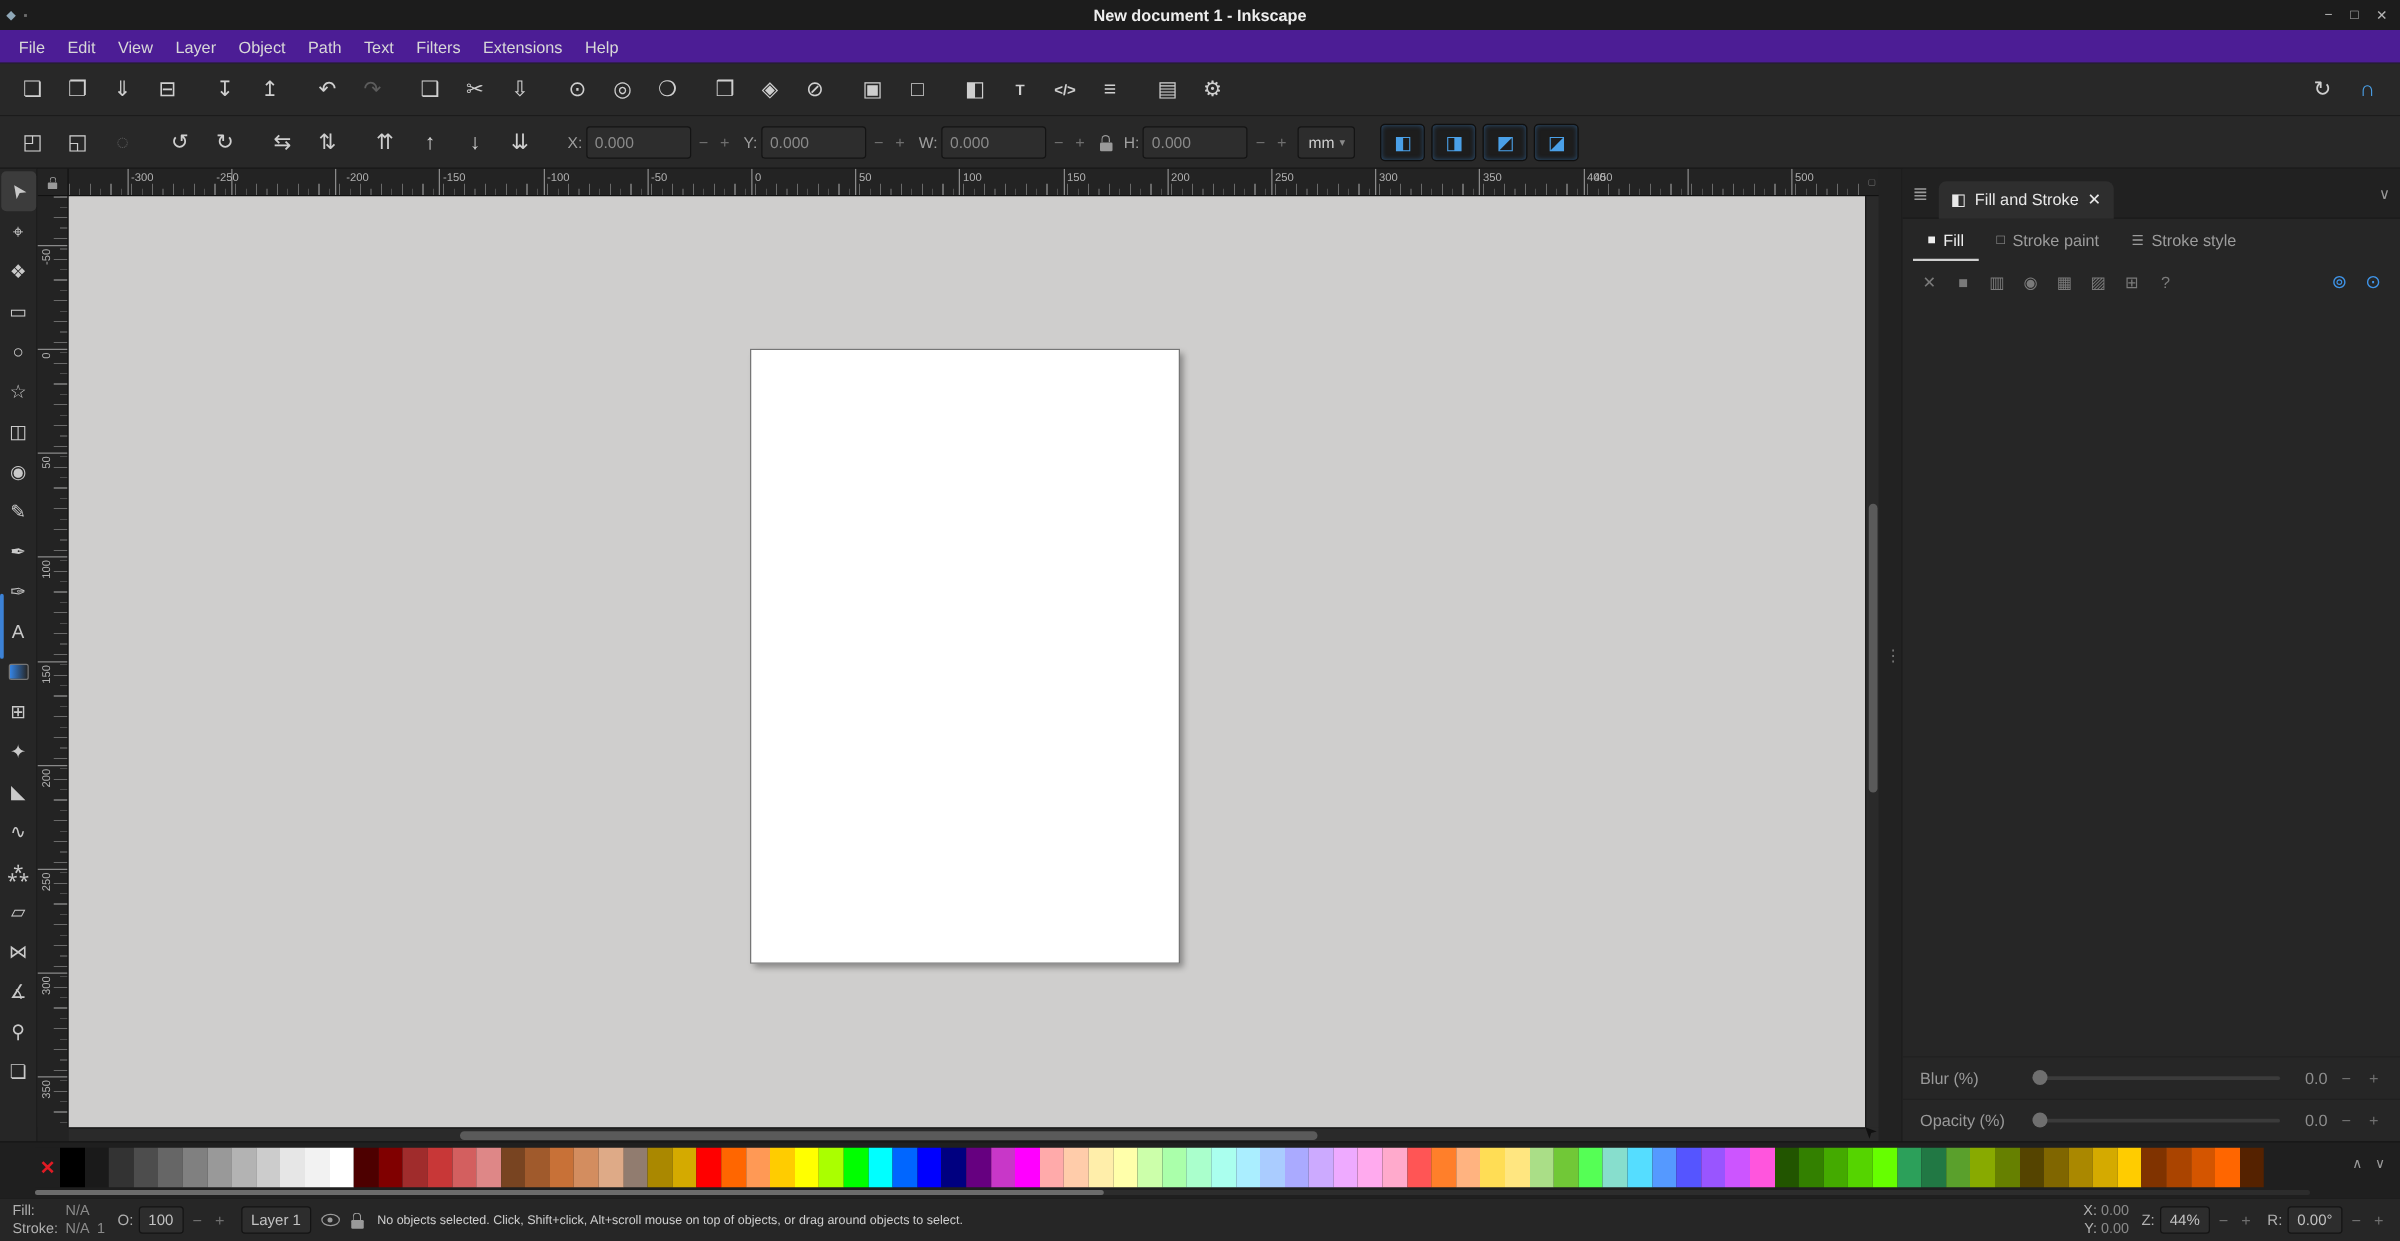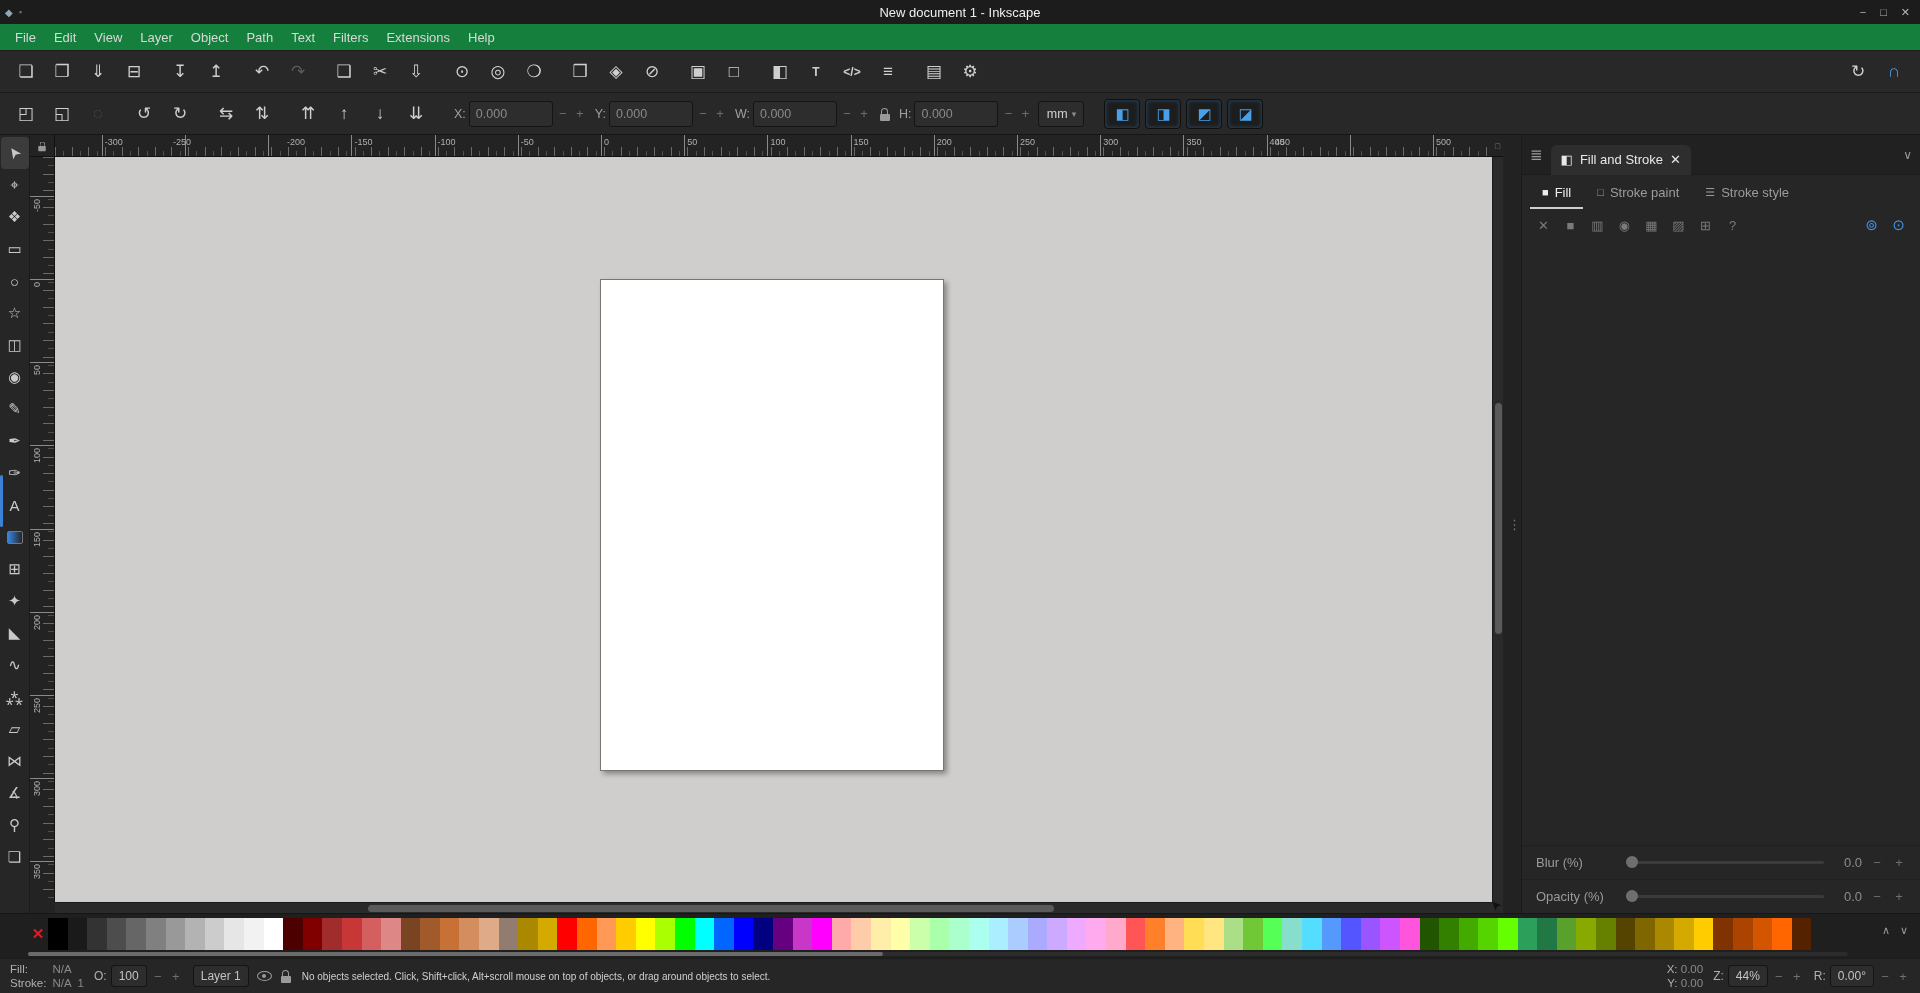--- a/index.html
+++ b/index.html
@@ -6,26 +6,26 @@
   html,body { width:1920px; height:993px; overflow:hidden; background:#262626;
     font-family:"Liberation Sans", sans-serif; }
   #app { position:relative; width:1920px; height:993px; background:#262626; color:#cfcfcf; }
   .flex-sp { flex:1; }
 
   
   #titlebar { height:24px; background:#1c1c1c; display:flex; align-items:center; position:relative; }
   .tb-left { display:flex; gap:6px; padding-left:5px; align-items:center; }
   .appicon { font-size:10px; color:#8fa8b8; }
   .appicon2 { font-size:9px; color:#6f6f6f; }
-  .tb-title { position:absolute; left:0; right:0; text-align:center; color:#eeeeee; font-size:13px; font-weight:normal; }
+  .tb-title { position:absolute; left:0; right:0; text-align:center; color:#eeeeee; font-size:13px; font-weight:bold; }
   .tb-ctrls { margin-left:auto; display:flex; gap:14px; padding-right:10px; z-index:2; }
   .tb-ctrls span { font-size:11px; color:#b5b5b5; cursor:default; }
 
   
-  #menubar { height:27px; background:#15803d; display:flex; align-items:center; padding-left:6px; border-bottom:1px solid #1d1d1d; }
+  #menubar { height:27px; background:#4c1d95; display:flex; align-items:center; padding-left:6px; border-bottom:1px solid #1d1d1d; }
   .menu-item { padding:3px 9px; font-size:13px; color:#d8d8d8; border-radius:3px; }
 
   
   #commandbar { height:42px; background:#282828; border-bottom:1px solid #1b1b1b; display:flex; align-items:center; padding:0 8px; }
   #cb-left, #cb-right { display:flex; align-items:center; }
   .tbtn { width:36px; height:34px; display:flex; align-items:center; justify-content:center;
     color:#cfcfcf; font-size:17px; border-radius:4px; }
   .tbtn.gap { margin-left:10px; }
   .tbtn.disabled { color:#5c5c5c; }
   .tbtn.blue { color:#4aa0e8; }
@@ -446,21 +446,21 @@
               <i class="shackle"></i>
               <i class="lockbody"></i>
             </span>
         </div>
         <div id="hruler">
             <div class="htick" style="left: 46.8px;"></div>
             <div class="hlab" style="left: 49.8px;">-300</div>
             <div class="htick" style="left: 130px;"></div>
             <div class="hlab" style="left: 118px;">-250</div>
             <div class="htick" style="left: 213.2px;"></div>
-            <div class="hlab" style="left: 232px;">-200</div>
+            <div class="hlab" style="left: 222px;">-200</div>
             <div class="htick" style="left: 296.4px;"></div>
             <div class="hlab" style="left: 299.4px;">-150</div>
             <div class="htick" style="left: 379.6px;"></div>
             <div class="hlab" style="left: 382.6px;">-100</div>
             <div class="htick" style="left: 462.8px;"></div>
             <div class="hlab" style="left: 465.8px;">-50</div>
             <div class="htick" style="left: 546px;"></div>
             <div class="hlab" style="left: 549px;">0</div>
             <div class="htick" style="left: 629.2px;"></div>
             <div class="hlab" style="left: 632.2px;">50</div>

